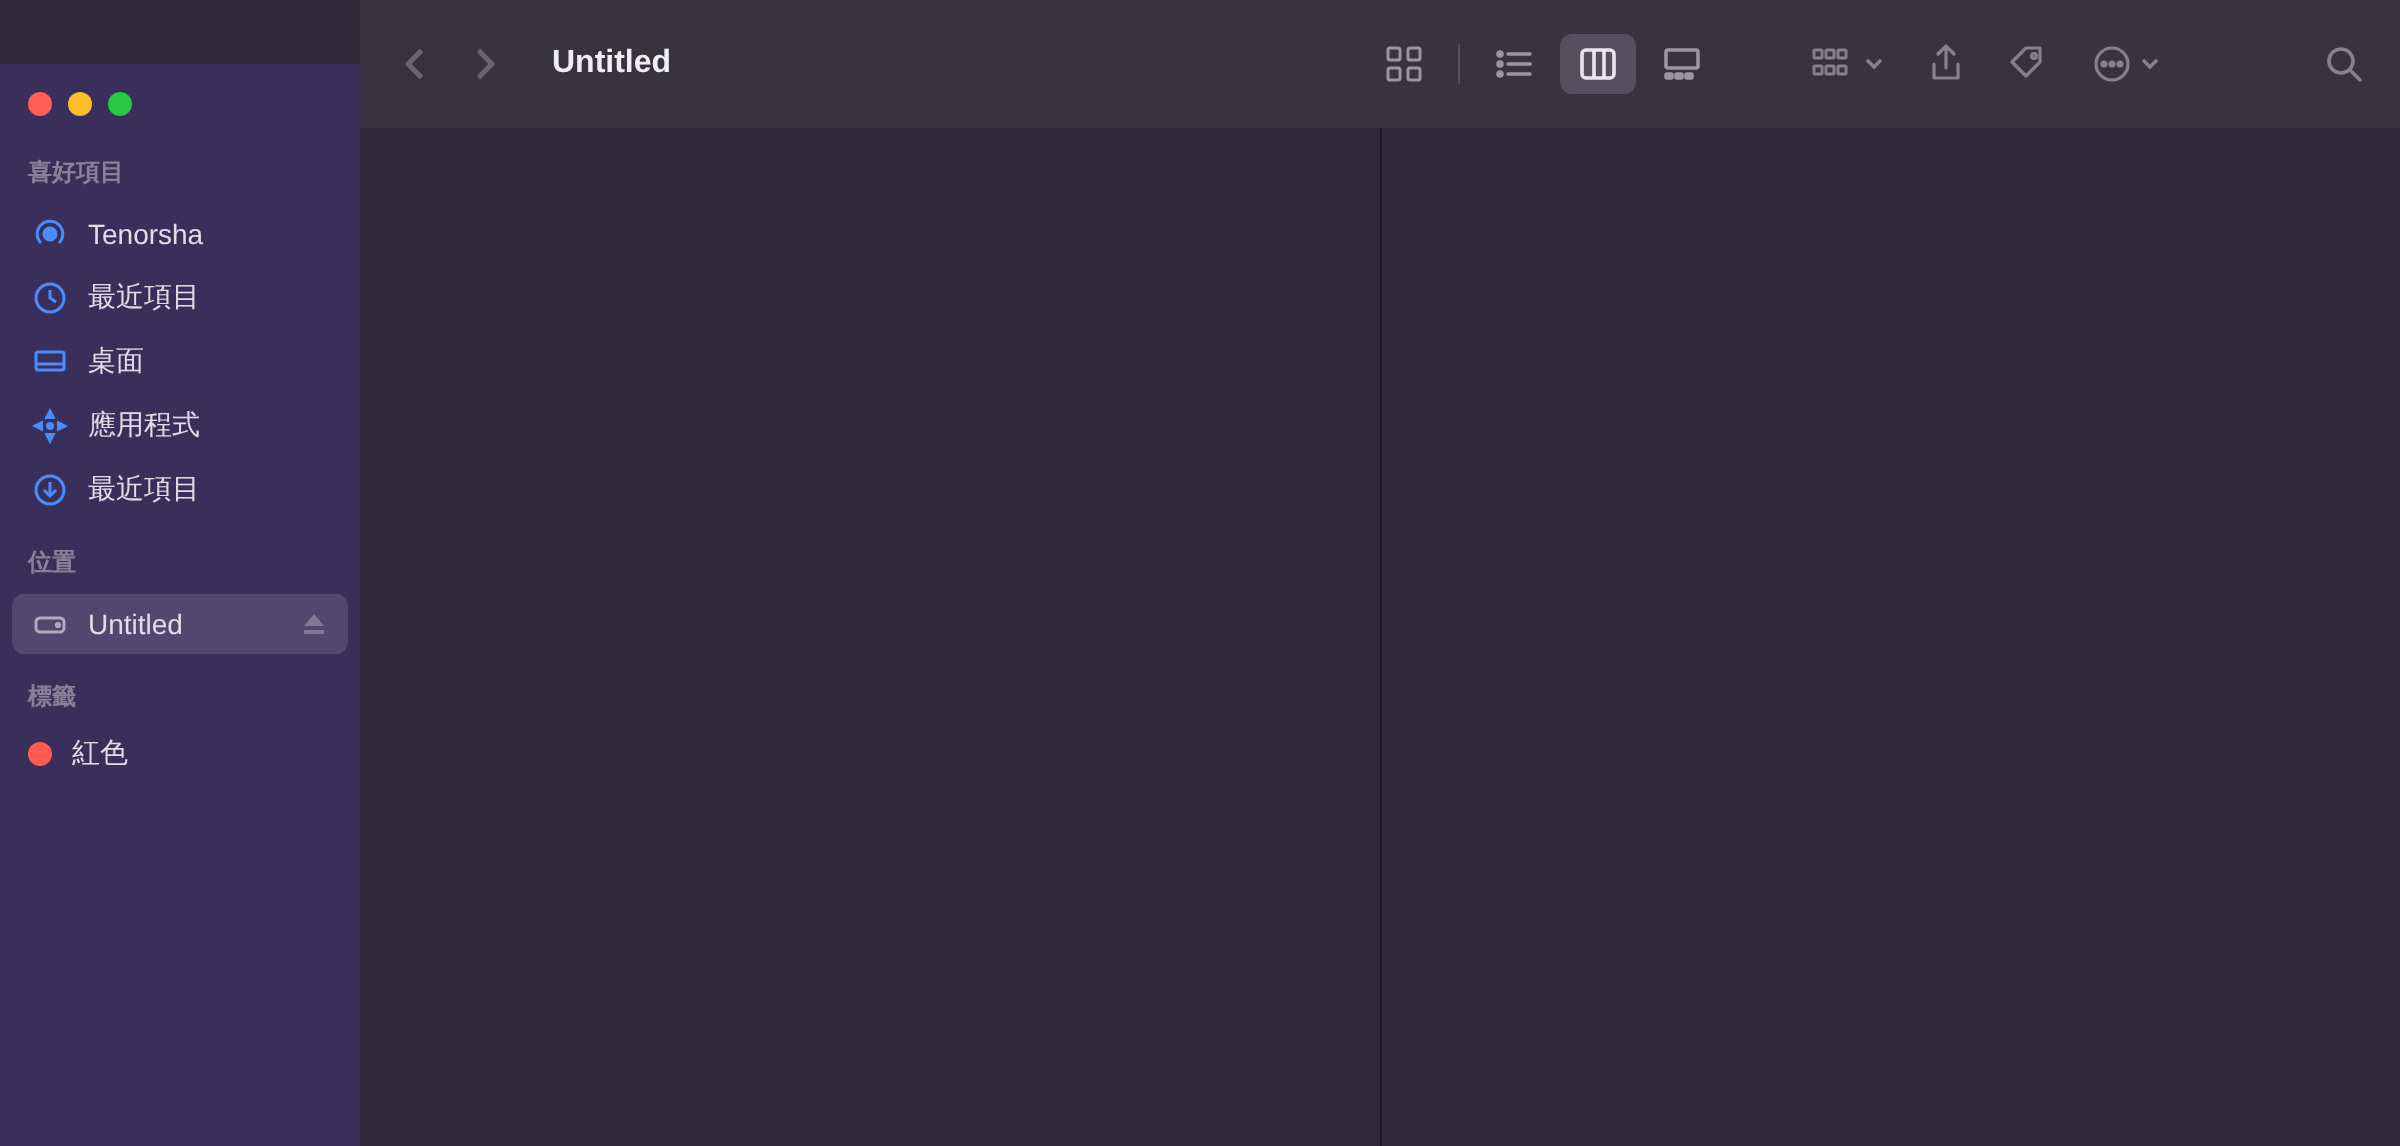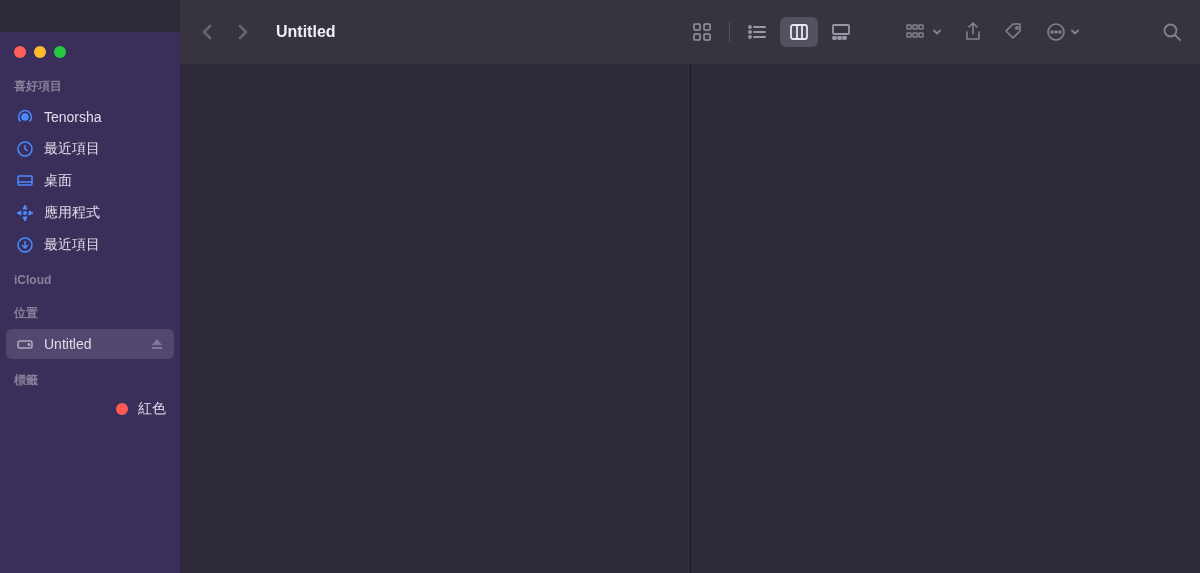--- a/index.html
+++ b/index.html
@@ -76,21 +76,20 @@
       opacity: 0.5;
     }
     .tag-item {
       display: flex;
       align-items: center;
       gap: 10px;
       padding: 5px 14px;
       color: #e0dce8;
       font-size: 14px;
       cursor: pointer;
-      justify-content: flex-end;
     }
     .tag-dot {
       width: 12px;
       height: 12px;
       border-radius: 50%;
     }
     .main {
       flex: 1;
       display: flex;
       flex-direction: column;
@@ -237,21 +236,20 @@
   <div class="sidebar-item">
     <span class="icon">
       <svg width="18" height="18" viewBox="0 0 18 18" fill="none" stroke="#4a8cff" stroke-width="1.5">
         <circle cx="9" cy="9" r="7"></circle>
         <path d="M9 5v6M6 9l3 3 3-3"></path>
       </svg>
     </span>
     <span class="label">最近項目</span>
   </div>
 
-  <div class="section-header">iCloud</div>
 
   <div class="section-header">位置</div>
 
 
   <div class="sidebar-item selected">
     <span class="icon">
       <svg width="18" height="18" viewBox="0 0 18 18" fill="none" stroke="#b0aabf" stroke-width="1.5">
         <rect x="2" y="6" width="14" height="7" rx="2"></rect>
         <circle cx="13" cy="9.5" r="0.8" fill="#b0aabf"></circle>
       </svg>

